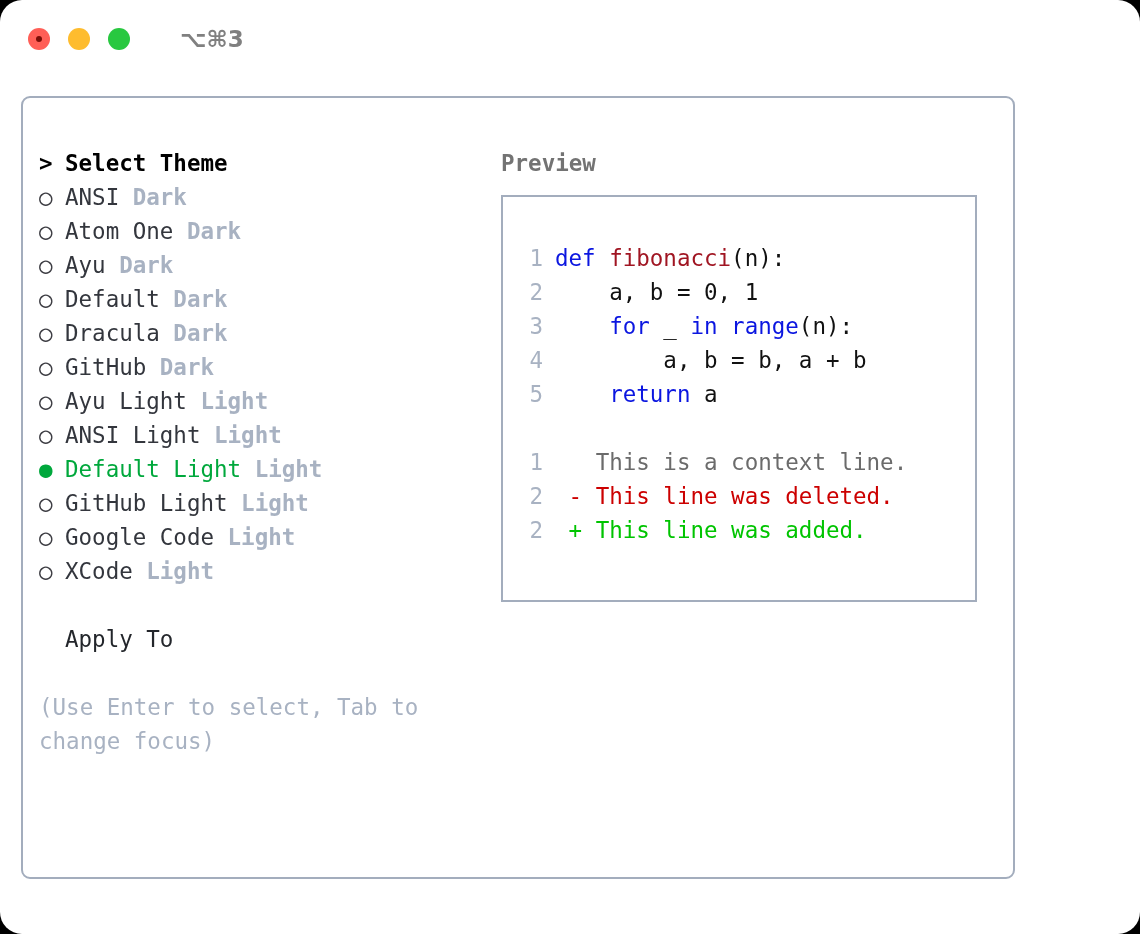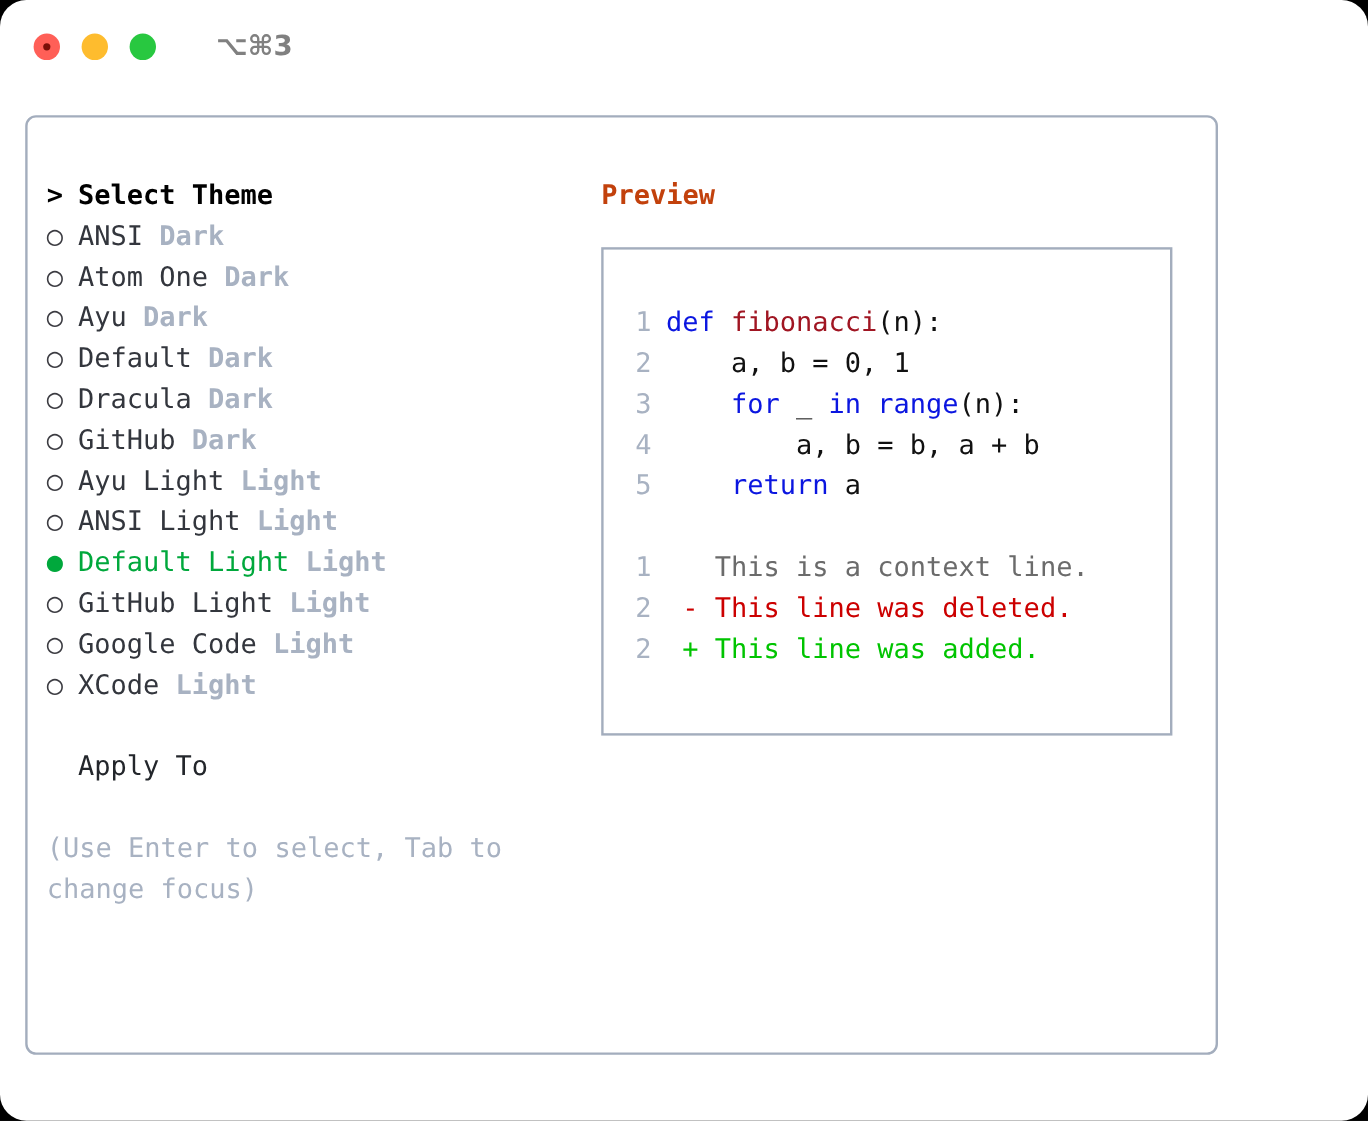--- a/index.html
+++ b/index.html
@@ -146,25 +146,25 @@
   .right-col {
     position: absolute;
     left: 478px;
     top: 48px;
     width: 490px;
   }
   .preview-title {
     font-size: 22.5px;
     line-height: 34px;
     font-weight: bold;
-    color: #c2410c;
+    color: #737373;
   }
 
   .preview-box {
-    margin-top: 26px;
+    margin-top: 15px;
     width: 476px;
     height: 407px;
     border: 2px solid #a3adbd;
     box-sizing: border-box;
     background: #ffffff;
     padding: 44px 0 0 14px;
   }
 
   .code-line {
     font-size: 22.5px;

